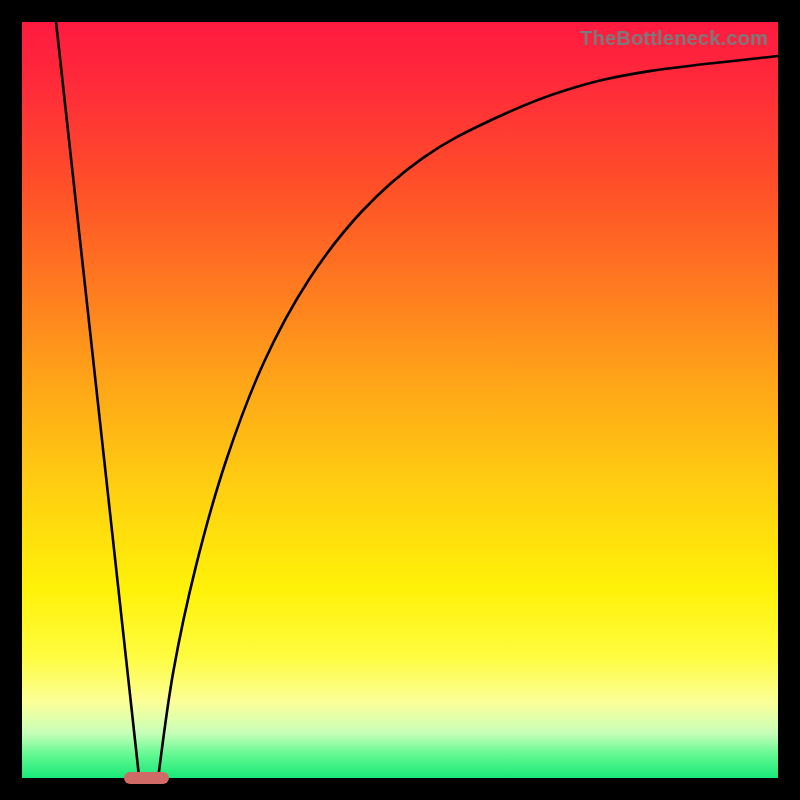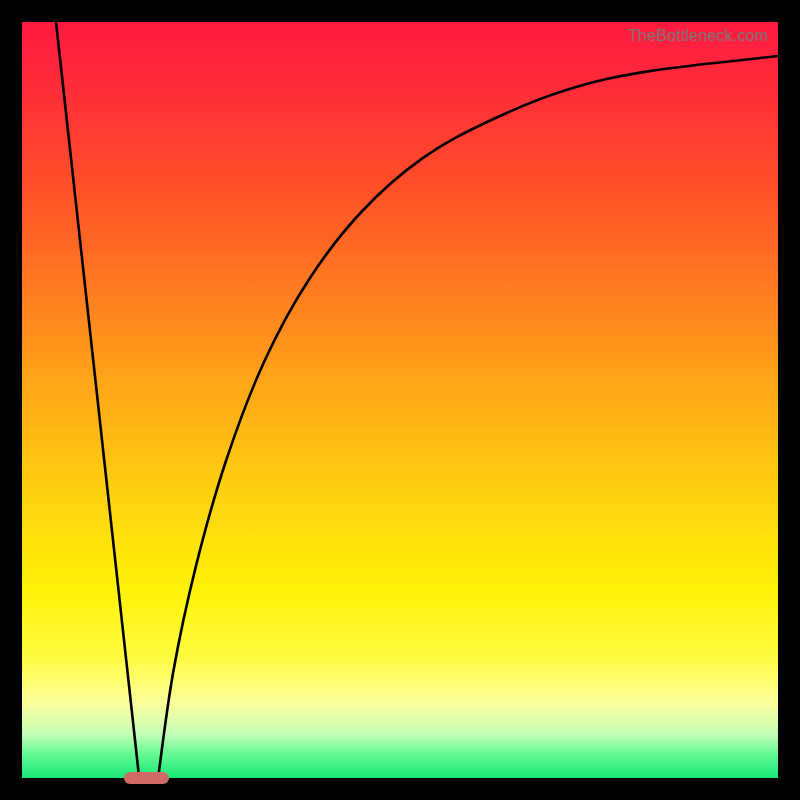--- a/index.html
+++ b/index.html
@@ -36,22 +36,22 @@
       #c8ffb8 94%,
       #60f890 97%,
       #18e878 100%
     );
   }
   .watermark {
     position: absolute;
     top: 5px;
     right: 10px;
     color: #7a7a7a;
-    font-size: 16px;
-    font-weight: 400;
+    font-size: 20px;
+    font-weight: 700;
     letter-spacing: 0.2px;
     user-select: none;
   }
   svg.curves {
     position: absolute;
     left: 0;
     top: 0;
     width: 756px;
     height: 756px;
     overflow: visible;

